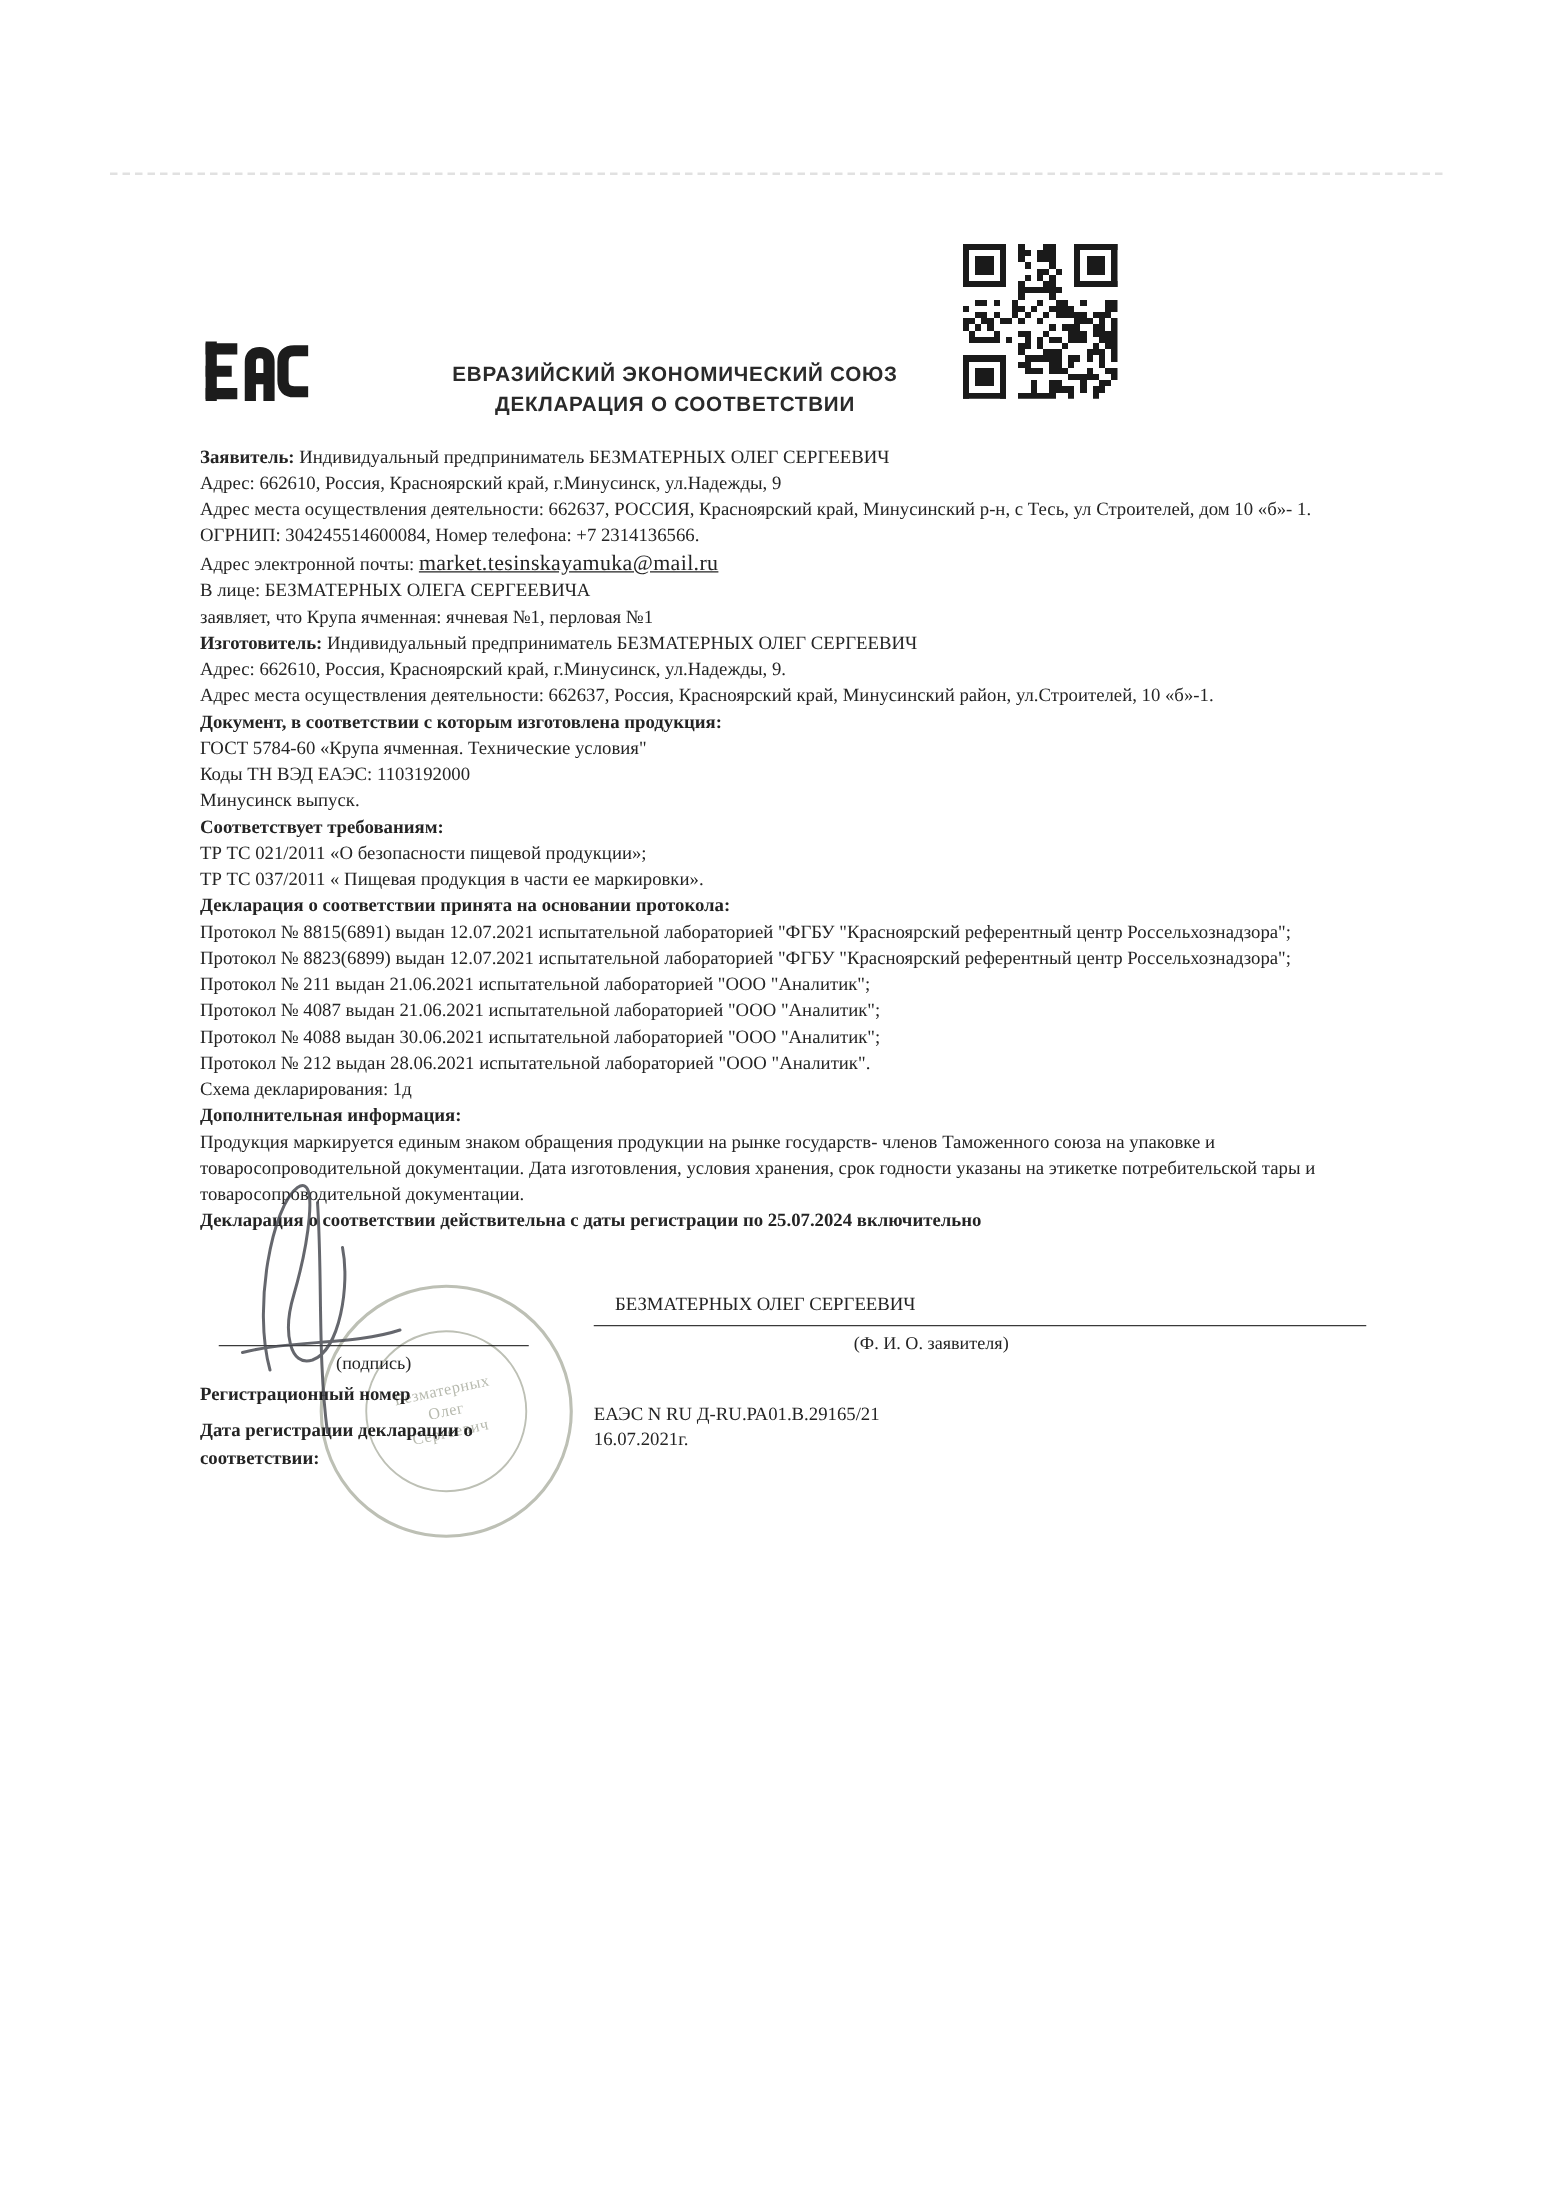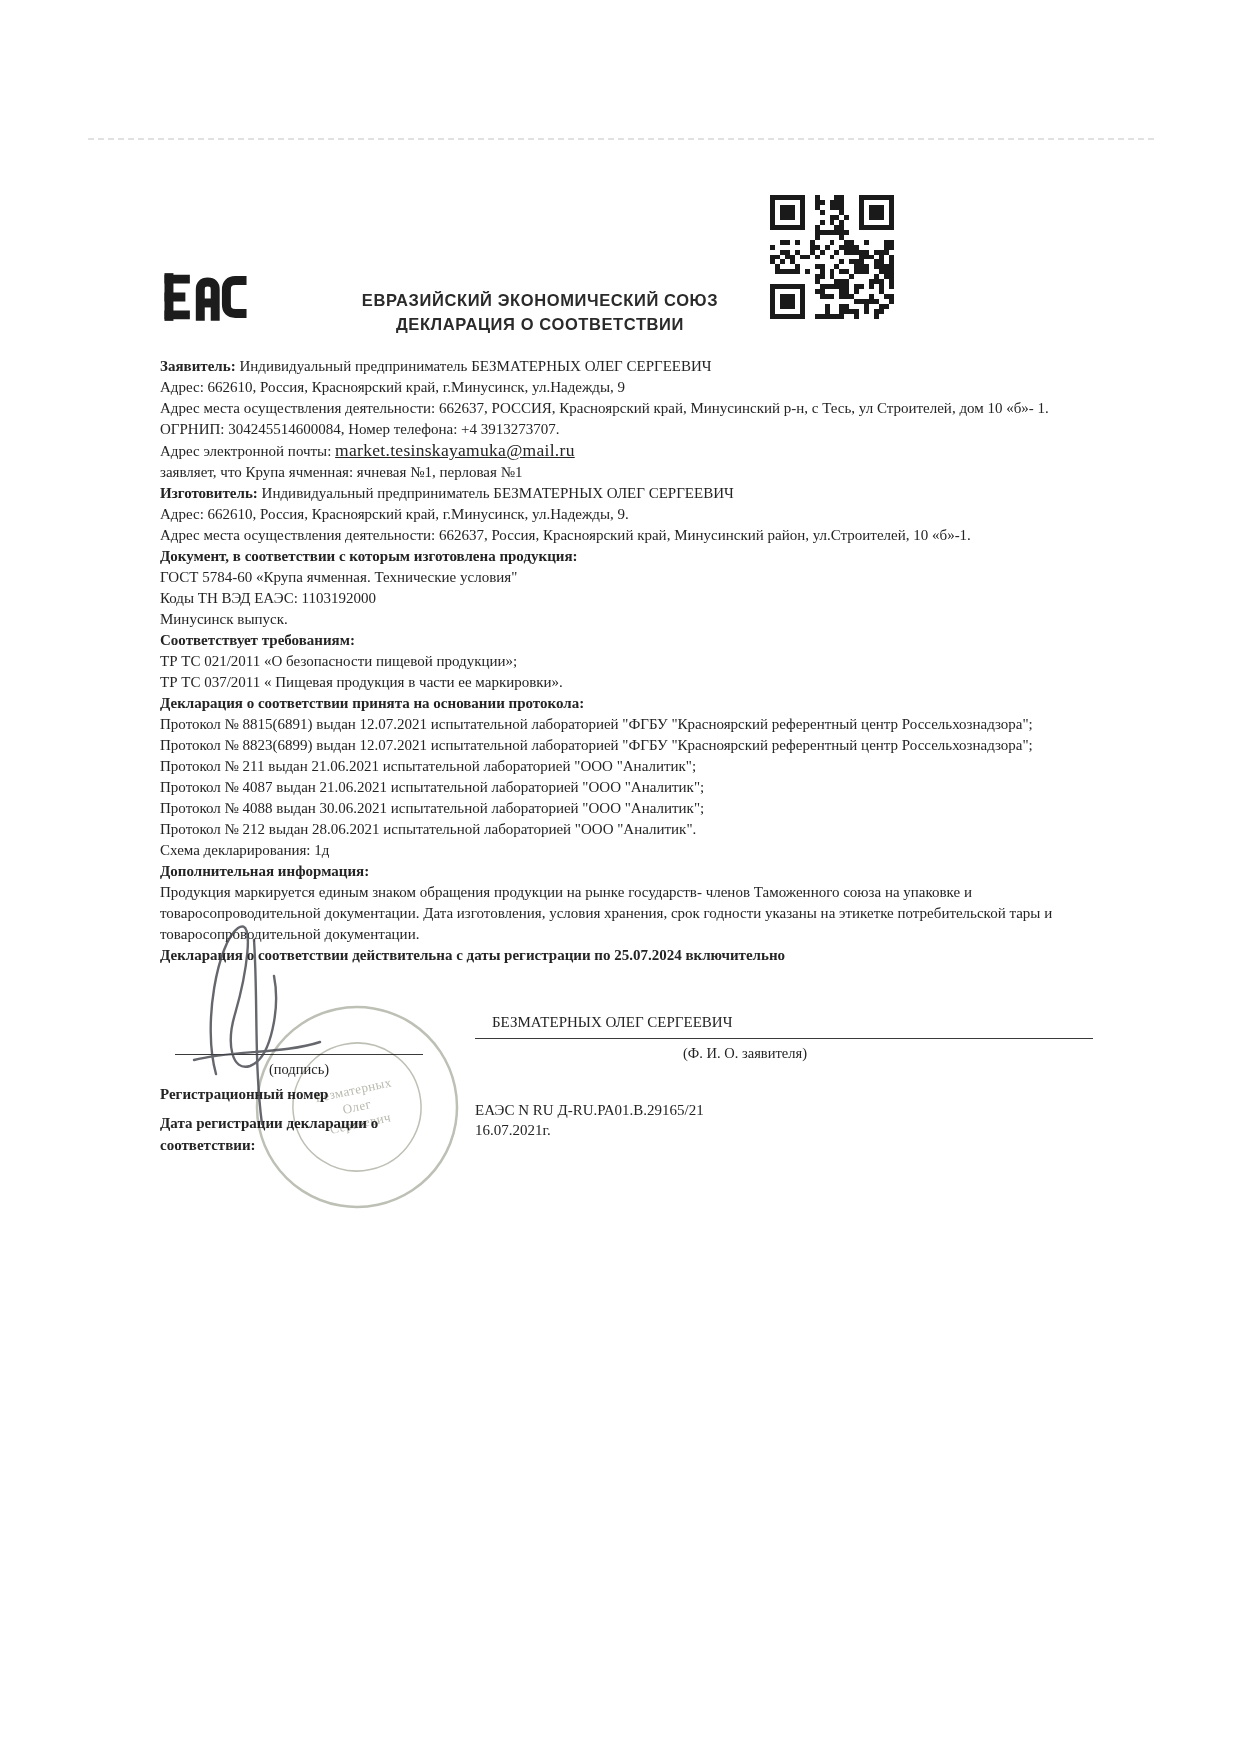--- a/index.html
+++ b/index.html
@@ -275,23 +275,24 @@
   <div class="doc-title">
     <div>ЕВРАЗИЙСКИЙ ЭКОНОМИЧЕСКИЙ СОЮЗ</div>
     <div>ДЕКЛАРАЦИЯ О СООТВЕТСТВИИ</div>
   </div>
 
   <div class="content">
 
     <p><span class="b">Заявитель:</span><span> Индивидуальный предприниматель БЕЗМАТЕРНЫХ ОЛЕГ СЕРГЕЕВИЧ</span></p>
     <p>Адрес: 662610, Россия, Красноярский край, г.Минусинск, ул.Надежды, 9</p>
     <p>Адрес места осуществления деятельности: 662637, РОССИЯ, Красноярский край, Минусинский р-н, с Тесь, ул Строителей, дом 10 «б»- 1.</p>
-    <p>ОГРНИП: 304245514600084, Номер телефона: +4 3913273707.</p>
+    <p>ОГРНИП: 304245514600084, Номер телефона: +7 2314136566.</p>
     <p><span>Адрес электронной почты: </span><span class="email">market.tesinskayamuka@mail.ru</span></p>
 
+    <p class="mt">В лице: БЕЗМАТЕРНЫХ ОЛЕГА СЕРГЕЕВИЧА</p>
 
     <p class="mt">заявляет, что  Крупа ячменная: ячневая №1, перловая №1</p>
 
     <p class="mt"><span class="b">Изготовитель:</span><span> Индивидуальный предприниматель БЕЗМАТЕРНЫХ ОЛЕГ СЕРГЕЕВИЧ</span></p>
     <p>Адрес: 662610, Россия, Красноярский край, г.Минусинск, ул.Надежды, 9.</p>
     <p>Адрес места осуществления деятельности: 662637, Россия, Красноярский край, Минусинский район, ул.Строителей, 10 «б»-1.</p>
 
     <p class="b mt2">Документ, в соответствии с которым изготовлена продукция:</p>
     <p>ГОСТ 5784-60 «Крупа ячменная. Технические условия"</p>
     <p>Коды ТН ВЭД ЕАЭС: 1103192000</p>

